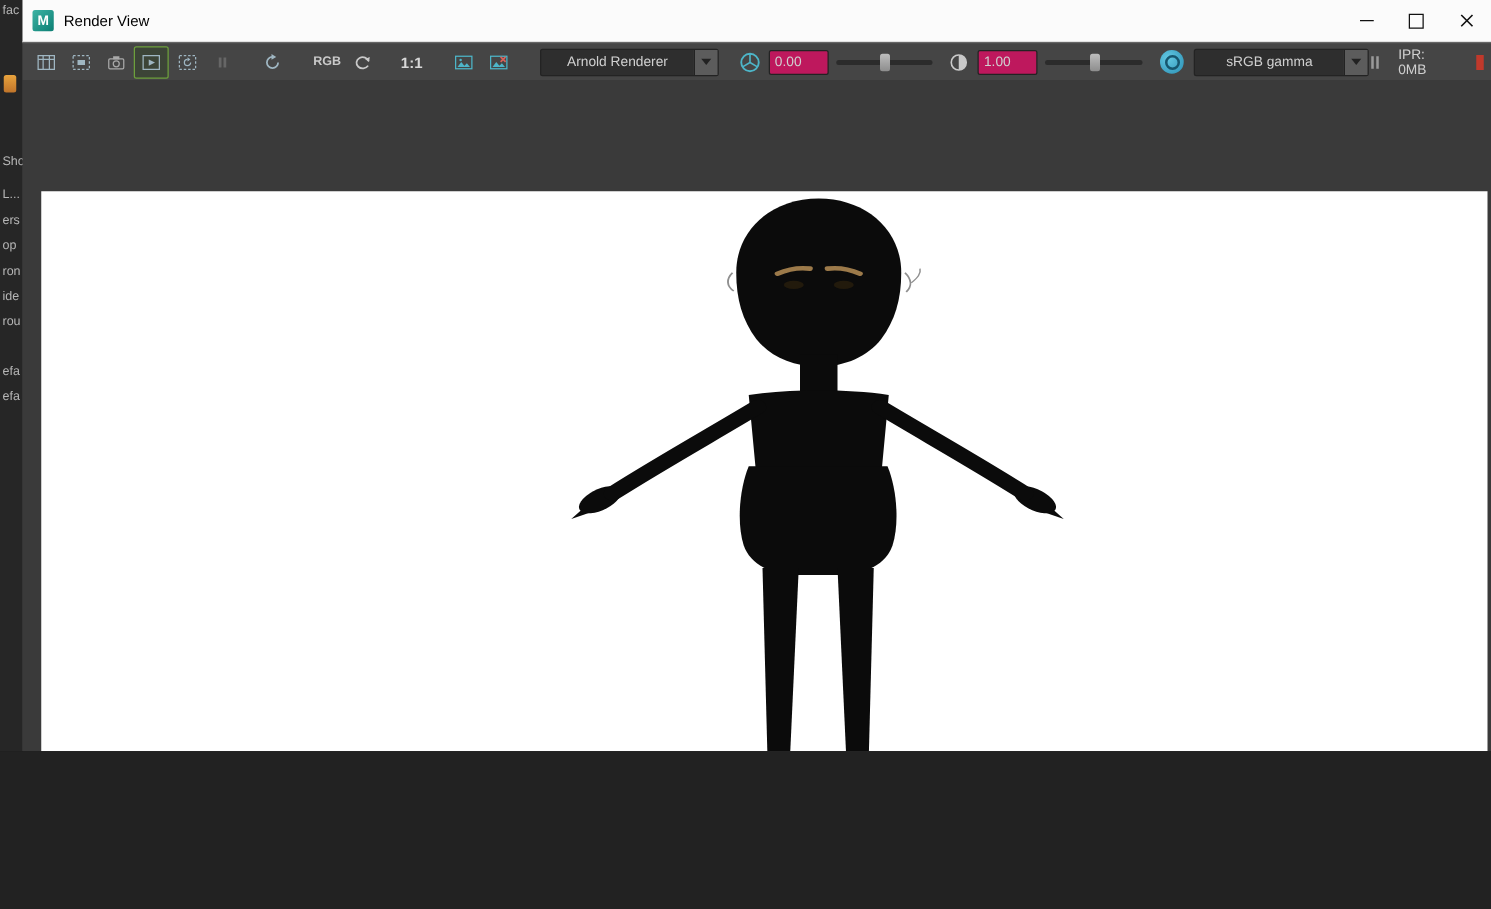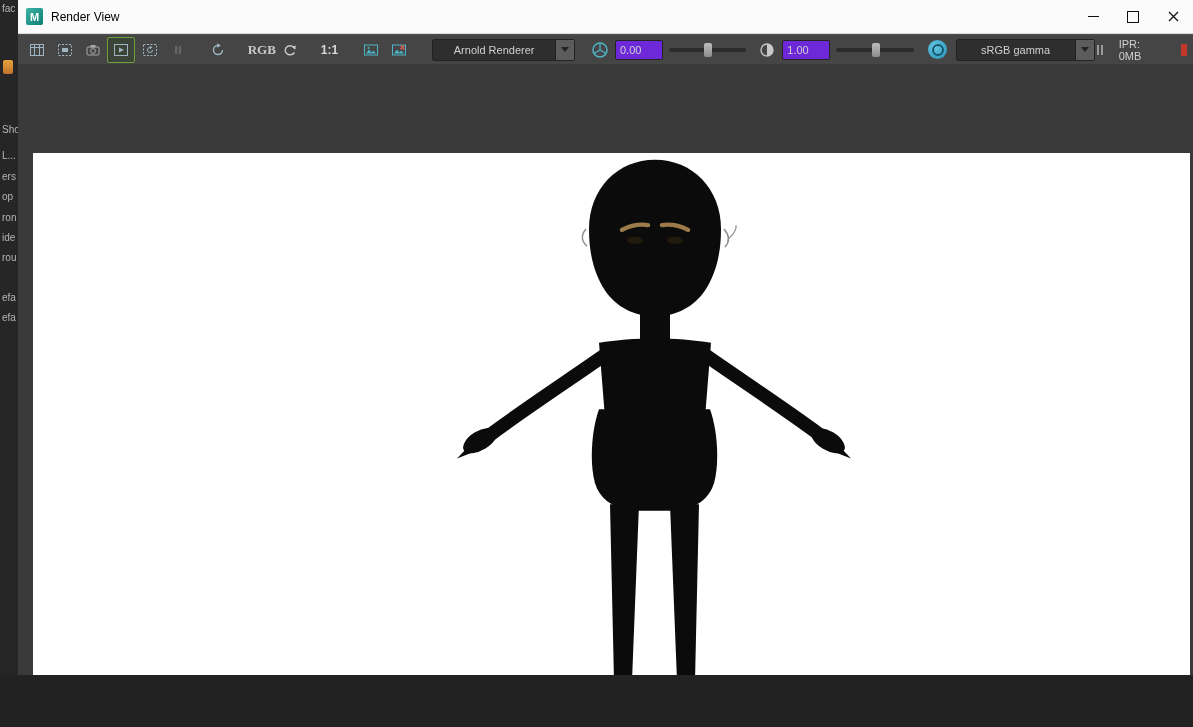--- a/index.html
+++ b/index.html
@@ -1,16 +1,16 @@
 <!DOCTYPE html>
 <html><head>
 <meta charset="utf-8">
 <style>
   html,body{margin:0;padding:0;background:#222;}
-  #root{position:relative;width:1193px;height:675px;overflow:hidden;
+  #root{position:relative;width:1193px;height:601px;overflow:hidden;
         font-family:"Liberation Sans",sans-serif;background:#3a3a3a;}
 
   
   #strip{position:absolute;left:0;top:0;bottom:0;width:18px;background:#262626;
          color:#b5b5b5;font-size:10px;z-index:1;}
   .frag{position:absolute;left:2px;white-space:nowrap;}
   .frag.sel{left:0;right:0;padding-left:2px;background:#3d6da6;color:#fff;margin-left:28px;}
   .strip-icon{position:absolute;left:3px;top:60px;width:10px;height:14px;border-radius:2px;
         background:linear-gradient(180deg,#e8a33d,#c0742a);}
 
@@ -31,29 +31,29 @@
   
   #menubar{flex:0 0 26px;background:#3d3d3d;display:flex;align-items:center;padding-left:8px;}
   .mi{padding:0 10px;font-size:12px;color:#cfcfcf;line-height:26px;cursor:default;}
   .mi.disabled{color:#7a7a7a;}
 
   
   #toolbar{flex:0 0 29px;background:#454545;border-top:1px solid #4f4f4f;
            display:flex;align-items:center;padding:0 6px;gap:2px;}
   .tbtn{width:26px;height:24px;display:flex;align-items:center;justify-content:center;border-radius:2px;}
   .tbtn.selected{border:1px solid #6da03c;background:#3c4437;}
-  .txticon{font-size:13px;font-weight:bold;color:#c9c9c9;letter-spacing:0;font-family:Liberation Serif, serif;}
+  .txticon{font-size:10px;font-weight:bold;color:#c9c9c9;letter-spacing:0;}
   .ratio{font-size:12px;color:#d8d8d8;font-weight:bold;}
   .dd{height:20px;background:#2e2e2e;border:1px solid #232323;border-radius:2px;
       display:flex;align-items:center;color:#d0d0d0;font-size:11px;text-align:center;}
   .dd .val{padding:0 6px;flex:1;white-space:nowrap;overflow:hidden;}
   .dd .arrow{width:18px;height:100%;background:#5c5c5c;border-left:1px solid #232323;
       display:flex;align-items:center;justify-content:center;}
   .dd .arrow:after{content:"";border:4px solid transparent;border-top:5px solid #222;margin-top:4px;}
-  .field{width:38px;height:18px;background:#6d28d9;border:1px solid #232323;border-radius:2px;
+  .field{width:38px;height:18px;background:#be185d;border:1px solid #232323;border-radius:2px;
       color:#d0d0d0;font-size:11px;padding:0 4px;font-family:"Liberation Sans",sans-serif;}
   .slider{position:relative;width:78px;height:24px;margin:0 4px;}
   .slider .groove{position:absolute;left:0;right:0;top:10px;height:4px;background:#2b2b2b;border-radius:2px;}
   .slider .handle{position:absolute;top:5px;width:8px;height:14px;border-radius:2px;
       background:linear-gradient(180deg,#bdbdbd,#8d8d8d);}
   #cm-btn{width:24px;height:24px;display:flex;align-items:center;justify-content:center;margin-left:6px;}
   #cm-circle{width:19px;height:19px;border-radius:50%;
       background:radial-gradient(circle at 35% 35%,#63c8e2,#2a8fb4);
       display:flex;align-items:center;justify-content:center;}
   #cm-inner{width:8px;height:8px;border-radius:50%;border:2px solid #16566e;}

